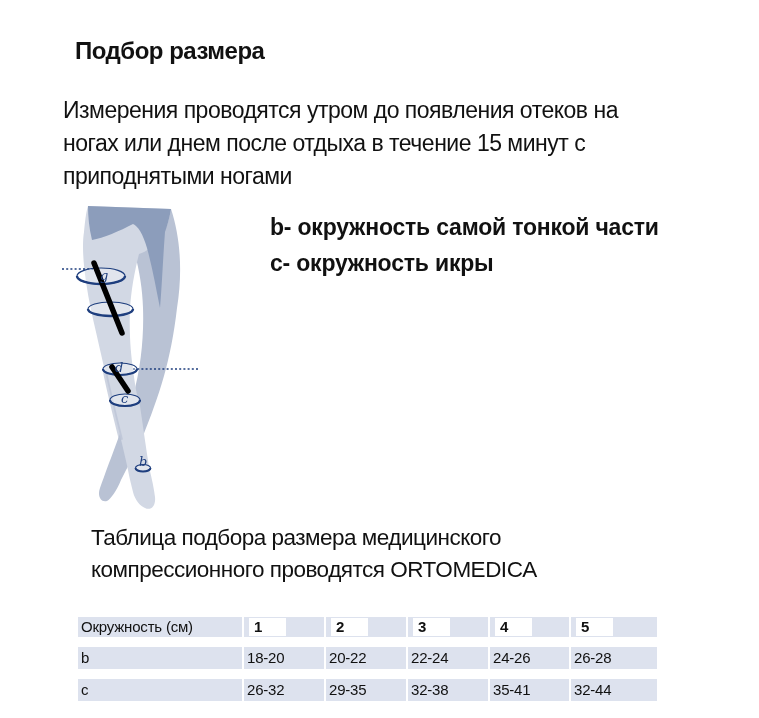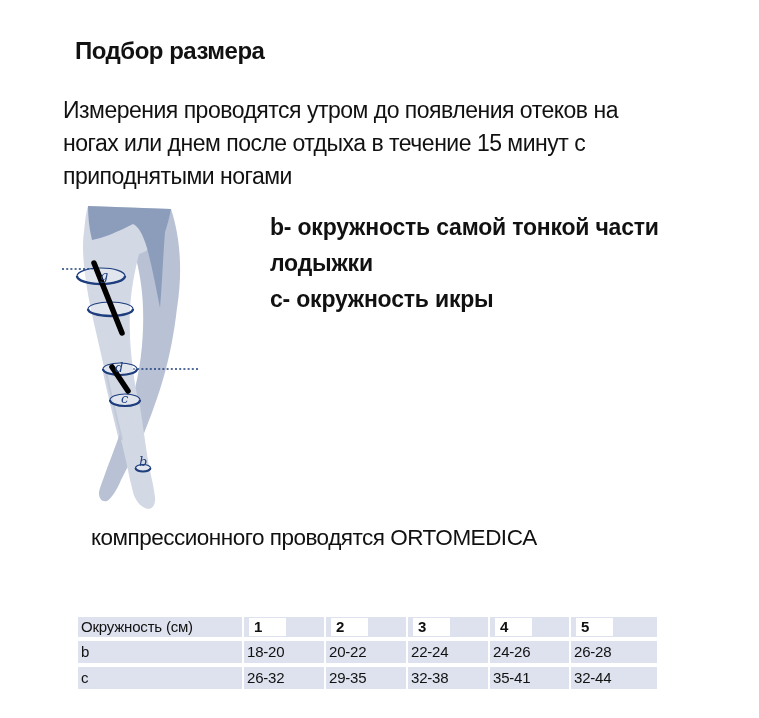--- a/index.html
+++ b/index.html
@@ -38,21 +38,21 @@
     white-space:nowrap;
   }
   .size-table {
     position:absolute; left:78px; top:617px;
     width:579px;
   }
   .t-row {
     display:grid;
     grid-template-columns:164px 80px 80px 80px 79px 86px;
     column-gap:2px;
-    margin-bottom:4px;
+    margin-bottom:10px;
   }
   .t-row > div {
     background:#dde2ee;
     font-size:15px;
     letter-spacing:-0.2px;
     padding-left:3px;
     overflow:hidden;
     white-space:nowrap;
   }
   .t-head > div { height:20px; line-height:20px; }
@@ -154,25 +154,25 @@
 
     <text class="mlabel" x="45" y="84">g</text>
     <text class="mlabel" x="60" y="176">d</text>
     <text class="mlabel" x="66" y="207">c</text>
     <text class="mlabel" x="84" y="270">b</text>
   </svg>
 </div>
 
 <div class="legend">
   <div>b- окружность самой тонкой части</div>
-  <div>лодыжки</div>
   <div>c- окружность икры</div>
 </div>
 
 <div class="table-title">
+  <div>Таблица подбора размера медицинского</div>
   <div>компрессионного проводятся ORTOMEDICA</div>
 </div>
 
 <div class="size-table">
   <div class="t-row t-head">
     <div>Окружность (см)</div>
     <div><span class="chip">1</span></div>
     <div><span class="chip">2</span></div>
     <div><span class="chip">3</span></div>
     <div><span class="chip">4</span></div>

